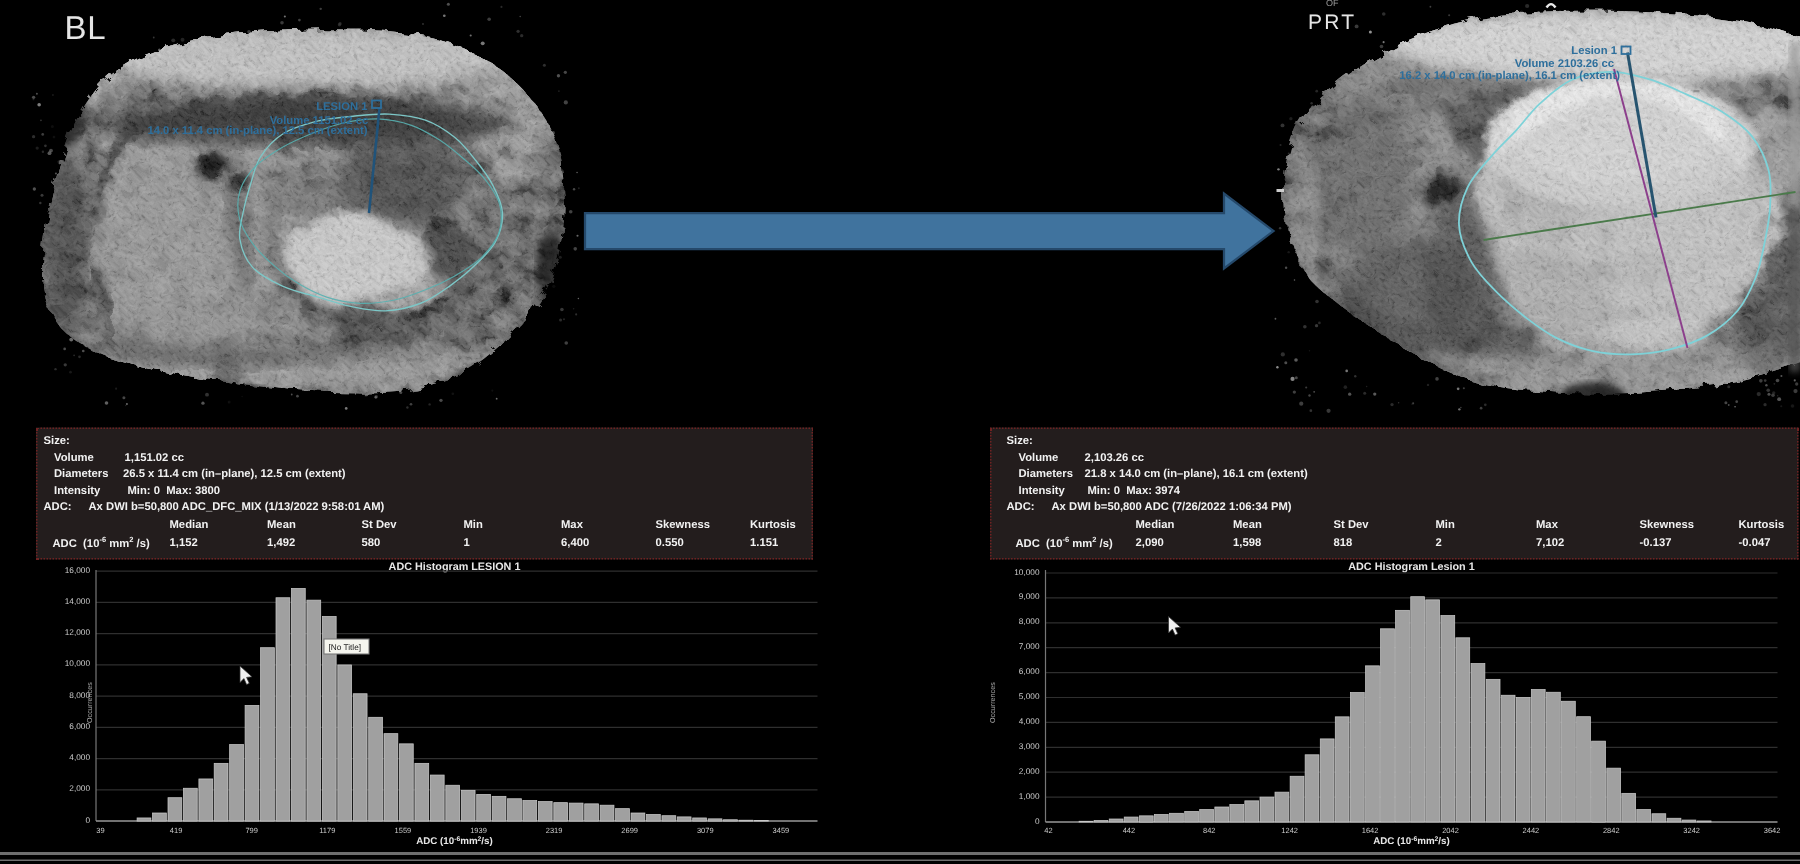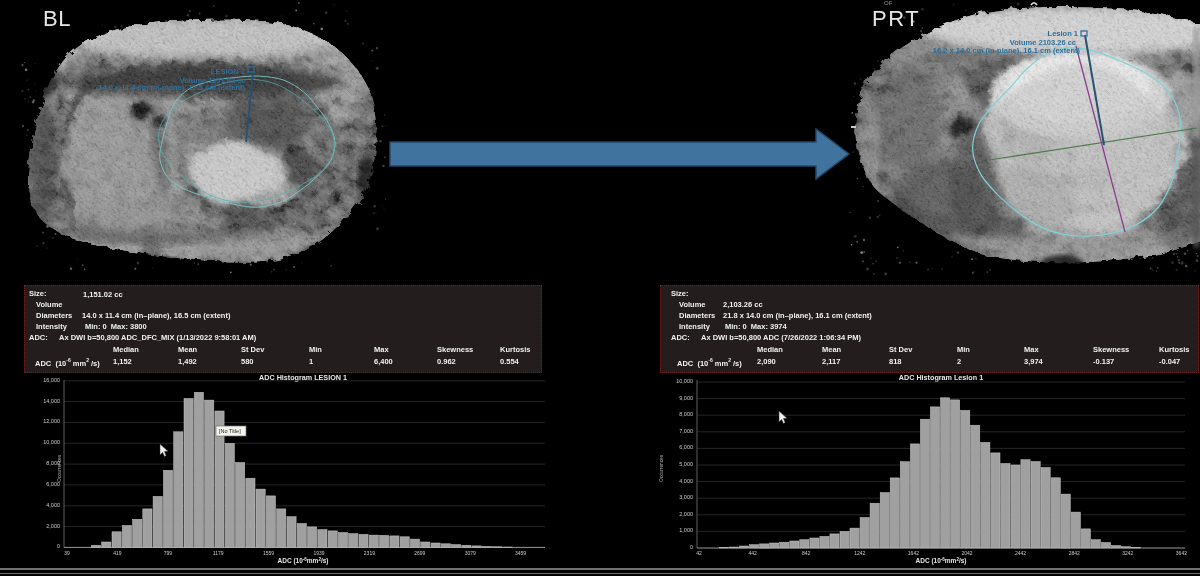--- a/index.html
+++ b/index.html
@@ -450,74 +450,74 @@
 <path d="M 1085 35 L 1104 145" stroke="#27546f" stroke-width="2"></path>
 <text x="1078" y="36" text-anchor="end" fill="#2e6f9c" font-size="7.5" font-weight="bold" font-family="Liberation Sans, sans-serif">Lesion 1</text>
 <rect x="1081" y="31" width="6" height="5" fill="none" stroke="#2e6f9c" stroke-width="1.2"></rect>
 <text x="1076" y="44.5" text-anchor="end" fill="#2e6f9c" font-size="7.5" font-weight="bold" font-family="Liberation Sans, sans-serif">Volume 2103.26 cc</text>
 <text x="1080" y="52.5" text-anchor="end" fill="#2e6f9c" font-size="7.5" font-weight="bold" font-family="Liberation Sans, sans-serif">16.2 x 14.0 cm (in-plane), 16.1 cm (extent)</text>
 <rect x="851" y="126" width="5" height="2" fill="#cccccc"></rect>
 <path d="M 1031 5 Q 1034 0.5 1037 5" stroke="#e8e8e8" stroke-width="1.6" fill="none"></path>
 <rect x="1129" y="60" width="4" height="1.5" fill="#909090"></rect>
 </svg>
 <div class="lab" style="left:43px;top:6px">BL</div>
-<div class="lab" style="left:872px;top:6px;font-size:22px;letter-spacing:1.5px">PRT</div>
+<div class="lab" style="left:872px;top:6px;font-size:14px;letter-spacing:1.5px">PRT</div>
 <div style="position:absolute;left:884px;top:0px;color:#999;font-size:6px">OF</div>
 <svg style="position:absolute;left:385px;top:120px" width="470" height="65" viewBox="0 0 470 65">
 <path d="M 5 22 L 431 22 L 431 9 L 464 34 L 431 59 L 431 46 L 5 46 Z" fill="#40739e" stroke="#25496b" stroke-width="1.5"></path>
 </svg>
 <div style="position:absolute;left:24px;top:285px;width:516px;height:86px;background:#231d1d;border:1px dotted #6e2222;font-weight:bold;color:#f2f2f2;font-size:7.5px">
 <span style="position:absolute;left:4px;top:3px;white-space:nowrap">Size:</span>
 <span style="position:absolute;left:11px;top:14px;white-space:nowrap">Volume</span>
-<span style="position:absolute;left:58px;top:4px;white-space:nowrap">1,151.02 cc</span>
+<span style="position:absolute;left:58px;top:14px;white-space:nowrap">1,151.02 cc</span>
 <span style="position:absolute;left:11px;top:25px;white-space:nowrap">Diameters</span>
-<span style="position:absolute;left:57px;top:25px;white-space:nowrap">14.0 x 11.4 cm (in–plane), 16.5 cm (extent)</span>
+<span style="position:absolute;left:57px;top:25px;white-space:nowrap">26.5 x 11.4 cm (in–plane), 12.5 cm (extent)</span>
 <span style="position:absolute;left:11px;top:36px;white-space:nowrap">Intensity</span>
 <span style="position:absolute;left:60px;top:36px;white-space:nowrap">Min: 0&nbsp; Max: 3800</span>
 <span style="position:absolute;left:4px;top:47px;white-space:nowrap">ADC:</span>
 <span style="position:absolute;left:34px;top:47px;white-space:nowrap">Ax DWI b=50,800 ADC_DFC_MIX (1/13/2022 9:58:01 AM)</span>
 <span style="position:absolute;left:88px;top:59px;white-space:nowrap">Median</span>
 <span style="position:absolute;left:153px;top:59px;white-space:nowrap">Mean</span>
 <span style="position:absolute;left:216px;top:59px;white-space:nowrap">St Dev</span>
 <span style="position:absolute;left:284px;top:59px;white-space:nowrap">Min</span>
 <span style="position:absolute;left:349px;top:59px;white-space:nowrap">Max</span>
 <span style="position:absolute;left:412px;top:59px;white-space:nowrap">Skewness</span>
 <span style="position:absolute;left:475px;top:59px;white-space:nowrap">Kurtosis</span>
 <span style="position:absolute;left:10px;top:71px;white-space:nowrap">ADC&nbsp; (10<sup style="font-size:5px">-6</sup> mm<sup style="font-size:5px">2</sup> /s)</span>
 <span style="position:absolute;left:88px;top:71px;white-space:nowrap">1,152</span>
 <span style="position:absolute;left:153px;top:71px;white-space:nowrap">1,492</span>
 <span style="position:absolute;left:216px;top:71px;white-space:nowrap">580</span>
 <span style="position:absolute;left:284px;top:71px;white-space:nowrap">1</span>
 <span style="position:absolute;left:349px;top:71px;white-space:nowrap">6,400</span>
-<span style="position:absolute;left:412px;top:71px;white-space:nowrap">0.962</span>
-<span style="position:absolute;left:475px;top:71px;white-space:nowrap">0.554</span>
+<span style="position:absolute;left:412px;top:71px;white-space:nowrap">0.550</span>
+<span style="position:absolute;left:475px;top:71px;white-space:nowrap">1.151</span>
 </div>
 <div style="position:absolute;left:660px;top:285px;width:537px;height:86px;background:#231d1d;border:1px dotted #6e2222;font-weight:bold;color:#f2f2f2;font-size:7.5px">
 <span style="position:absolute;left:10px;top:3px;white-space:nowrap">Size:</span>
 <span style="position:absolute;left:18px;top:14px;white-space:nowrap">Volume</span>
 <span style="position:absolute;left:62px;top:14px;white-space:nowrap">2,103.26 cc</span>
 <span style="position:absolute;left:18px;top:25px;white-space:nowrap">Diameters</span>
 <span style="position:absolute;left:62px;top:25px;white-space:nowrap">21.8 x 14.0 cm (in–plane), 16.1 cm (extent)</span>
 <span style="position:absolute;left:18px;top:36px;white-space:nowrap">Intensity</span>
 <span style="position:absolute;left:64px;top:36px;white-space:nowrap">Min: 0&nbsp; Max: 3974</span>
 <span style="position:absolute;left:10px;top:47px;white-space:nowrap">ADC:</span>
 <span style="position:absolute;left:40px;top:47px;white-space:nowrap">Ax DWI b=50,800 ADC (7/26/2022 1:06:34 PM)</span>
 <span style="position:absolute;left:96px;top:59px;white-space:nowrap">Median</span>
 <span style="position:absolute;left:161px;top:59px;white-space:nowrap">Mean</span>
 <span style="position:absolute;left:228px;top:59px;white-space:nowrap">St Dev</span>
 <span style="position:absolute;left:296px;top:59px;white-space:nowrap">Min</span>
 <span style="position:absolute;left:363px;top:59px;white-space:nowrap">Max</span>
 <span style="position:absolute;left:432px;top:59px;white-space:nowrap">Skewness</span>
 <span style="position:absolute;left:498px;top:59px;white-space:nowrap">Kurtosis</span>
 <span style="position:absolute;left:16px;top:71px;white-space:nowrap">ADC&nbsp; (10<sup style="font-size:5px">-6</sup> mm<sup style="font-size:5px">2</sup> /s)</span>
 <span style="position:absolute;left:96px;top:71px;white-space:nowrap">2,090</span>
-<span style="position:absolute;left:161px;top:71px;white-space:nowrap">2,117</span>
+<span style="position:absolute;left:161px;top:71px;white-space:nowrap">1,598</span>
 <span style="position:absolute;left:228px;top:71px;white-space:nowrap">818</span>
 <span style="position:absolute;left:296px;top:71px;white-space:nowrap">2</span>
-<span style="position:absolute;left:363px;top:71px;white-space:nowrap">3,974</span>
+<span style="position:absolute;left:363px;top:71px;white-space:nowrap">7,102</span>
 <span style="position:absolute;left:432px;top:71px;white-space:nowrap">-0.137</span>
 <span style="position:absolute;left:498px;top:71px;white-space:nowrap">-0.047</span>
 </div>
 <svg style="position:absolute;left:38px;top:372px" width="525" height="200" viewBox="38 372 525 200">
 <text x="303" y="380" fill="#e8e8e8" font-size="7.2" font-weight="bold" text-anchor="middle" font-family="Liberation Sans, sans-serif">ADC Histogram LESION 1</text>
 <text x="60" y="548.4" fill="#cccccc" font-size="5.5" text-anchor="end" font-family="Liberation Sans, sans-serif">0</text>
 <line x1="64" y1="526.6" x2="545" y2="526.6" stroke="#2f2f2f" stroke-width="0.8"></line>
 <text x="60" y="527.6" fill="#cccccc" font-size="5.5" text-anchor="end" font-family="Liberation Sans, sans-serif">2,000</text>
 <line x1="64" y1="505.8" x2="545" y2="505.8" stroke="#2f2f2f" stroke-width="0.8"></line>
 <text x="60" y="506.8" fill="#cccccc" font-size="5.5" text-anchor="end" font-family="Liberation Sans, sans-serif">4,000</text>

